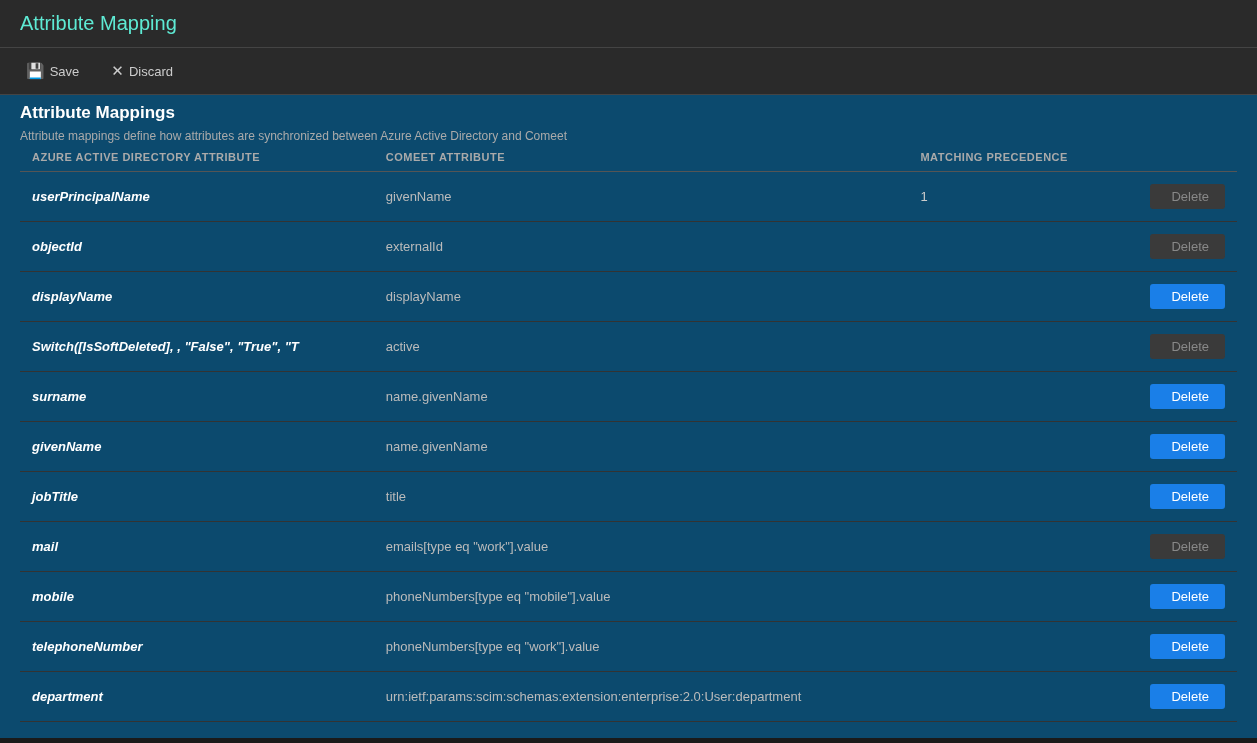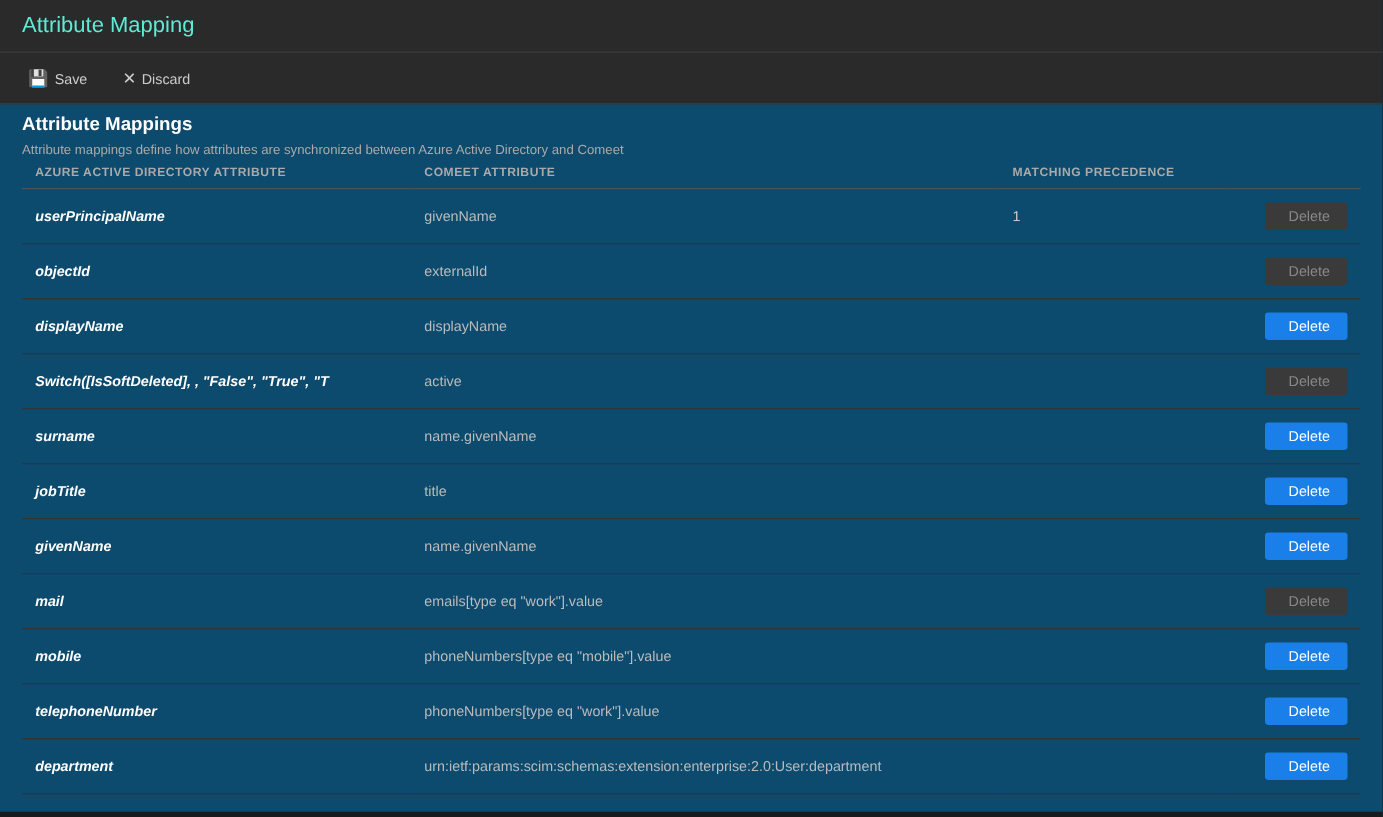--- a/index.html
+++ b/index.html
@@ -194,32 +194,32 @@
           <td class="precedence-col"></td>
           <td class="action-col"><button class="delete-btn inactive">Delete</button></td>
         </tr>
         <tr>
           <td class="attr-col">surname</td>
           <td class="comeet-col">name.givenName</td>
           <td class="precedence-col"></td>
           <td class="action-col"><button class="delete-btn active">Delete</button></td>
         </tr>
         <tr>
+          <td class="attr-col">givenName</td>
+          <td class="comeet-col">name.givenName</td>
+          <td class="precedence-col"></td>
+          <td class="action-col"><button class="delete-btn active">Delete</button></td>
+        </tr>
+        <tr>
           <td class="attr-col">jobTitle</td>
           <td class="comeet-col">title</td>
           <td class="precedence-col"></td>
           <td class="action-col"><button class="delete-btn active">Delete</button></td>
         </tr>
         <tr>
-          <td class="attr-col">givenName</td>
-          <td class="comeet-col">name.givenName</td>
-          <td class="precedence-col"></td>
-          <td class="action-col"><button class="delete-btn active">Delete</button></td>
-        </tr>
-        <tr>
           <td class="attr-col">mail</td>
           <td class="comeet-col">emails[type eq "work"].value</td>
           <td class="precedence-col"></td>
           <td class="action-col"><button class="delete-btn inactive">Delete</button></td>
         </tr>
         <tr>
           <td class="attr-col">mobile</td>
           <td class="comeet-col">phoneNumbers[type eq "mobile"].value</td>
           <td class="precedence-col"></td>
           <td class="action-col"><button class="delete-btn active">Delete</button></td>

